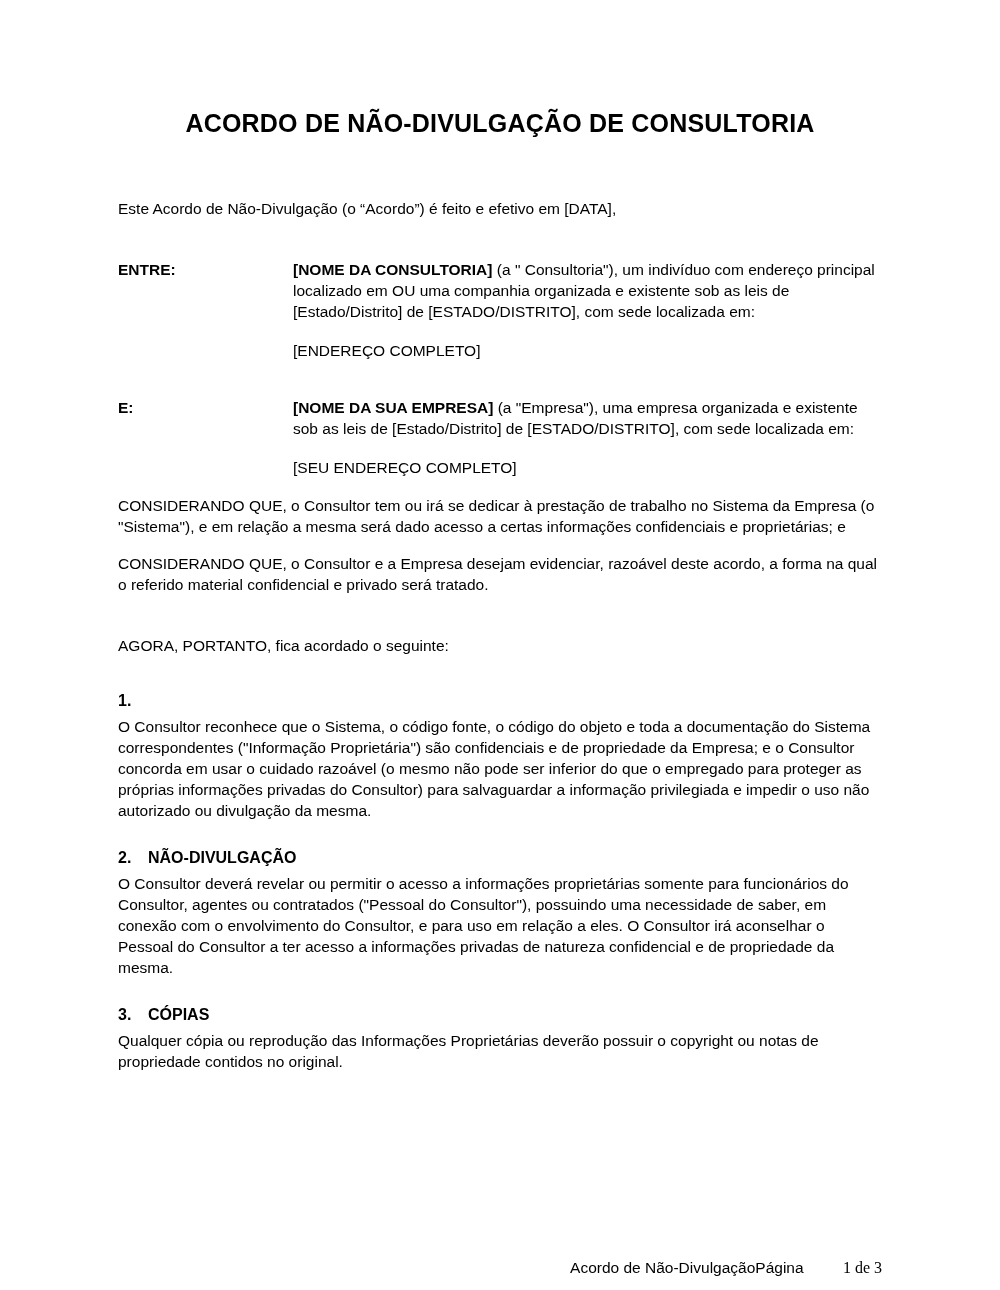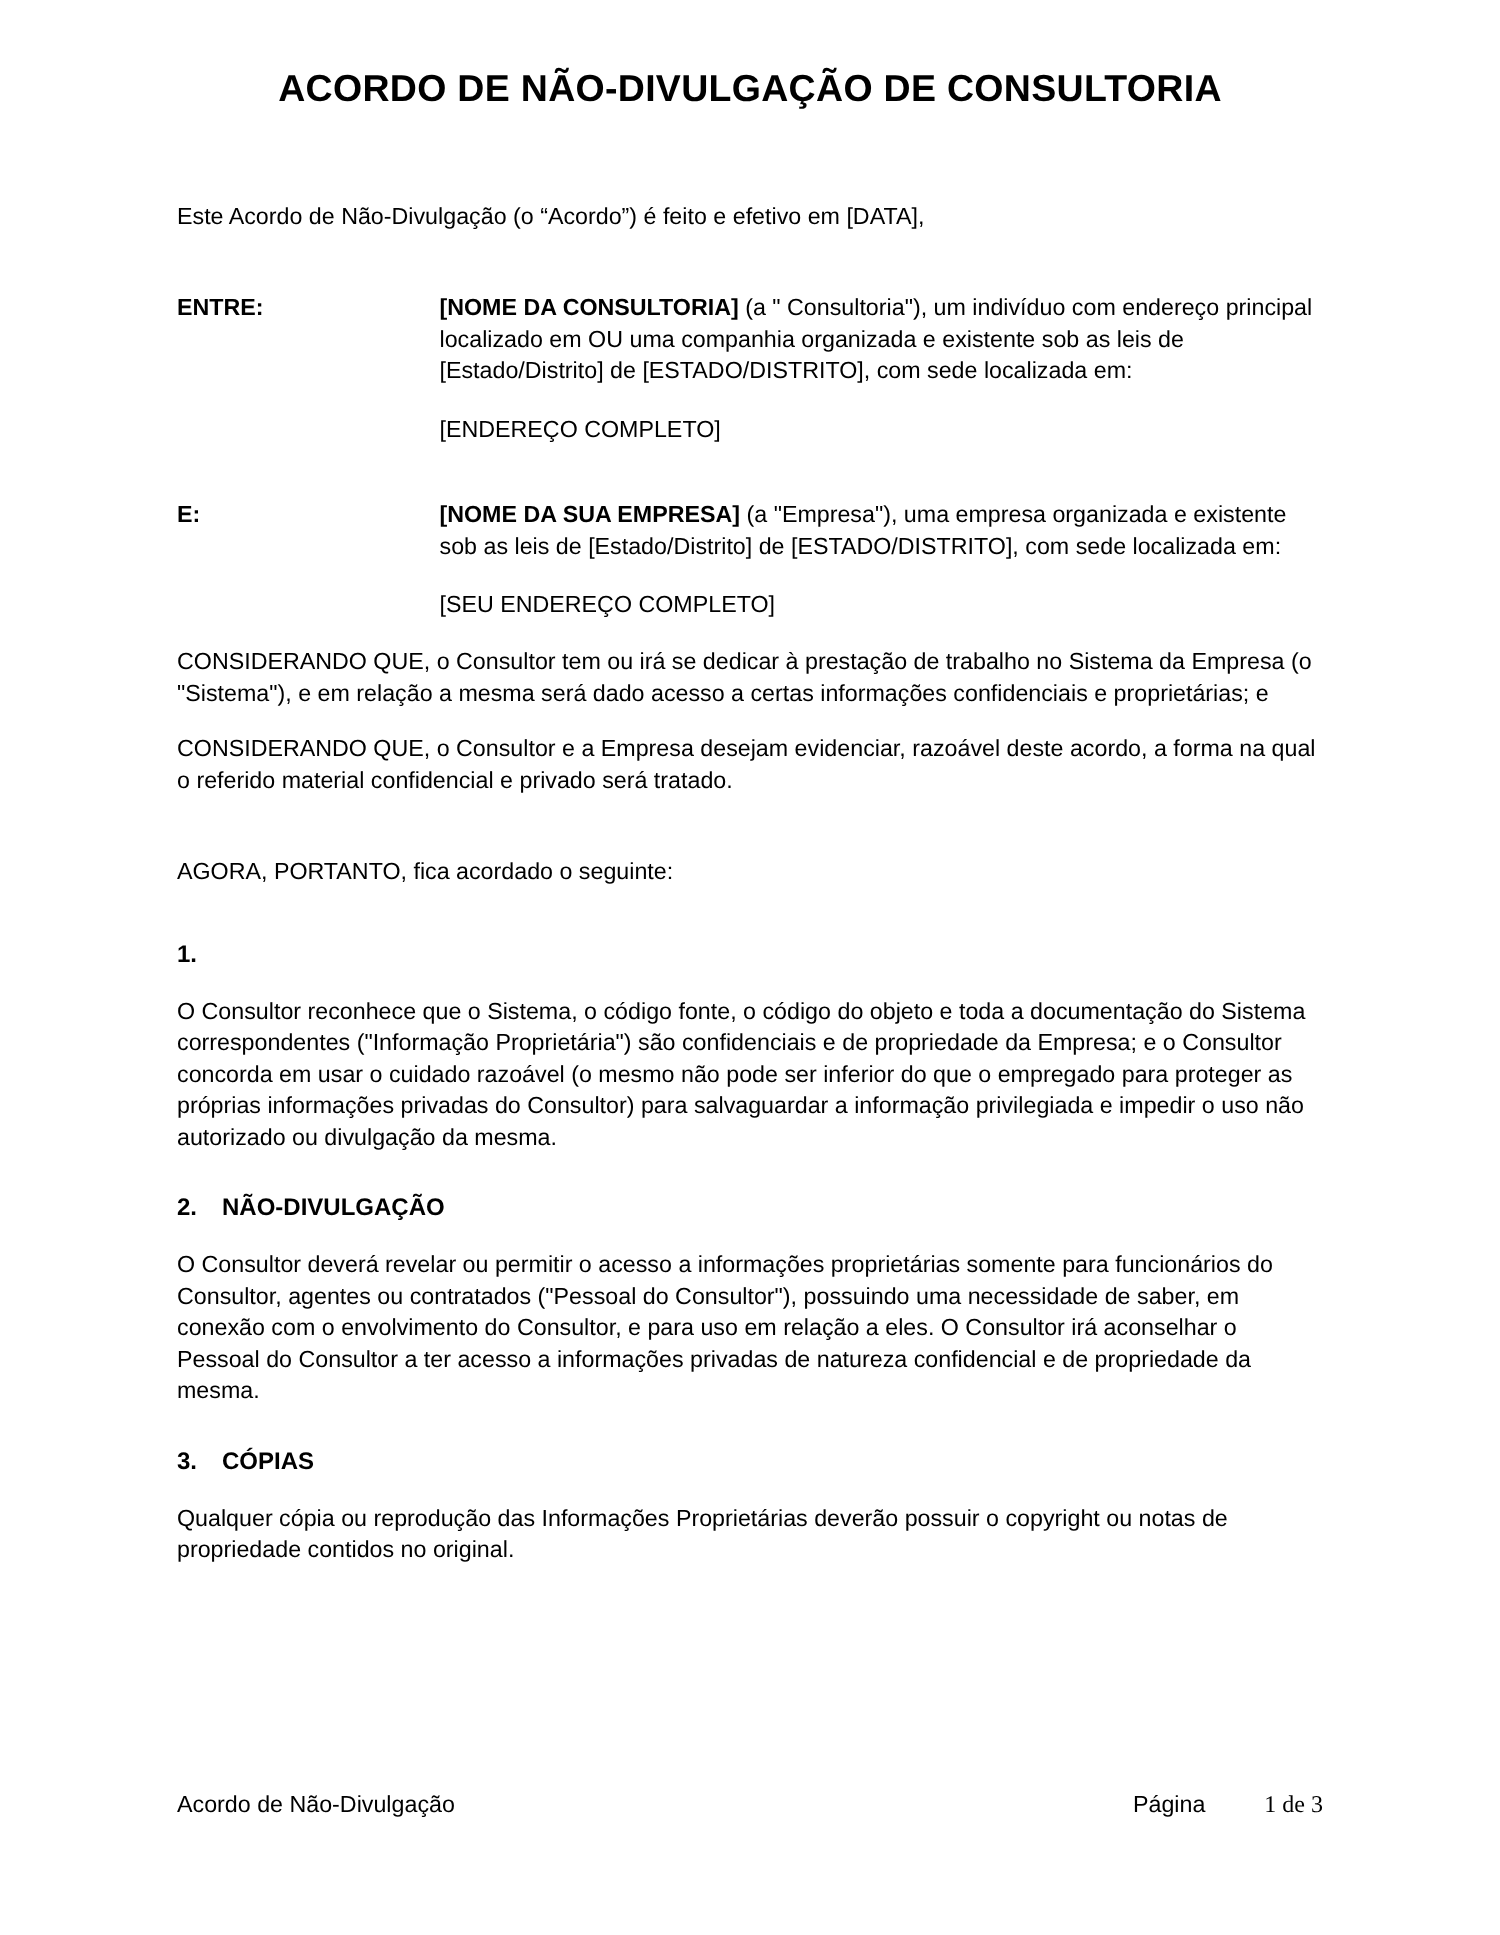--- a/index.html
+++ b/index.html
@@ -7,21 +7,21 @@
     position: relative;
     width: 1000px;
     height: 1290px;
     margin: 0 auto;
     background: #ffffff;
     color: #000000;
     font-family: "Liberation Sans", sans-serif;
     font-size: 15.5px;
     line-height: 21px;
     box-sizing: border-box;
-    padding: 42px 118px 0 118px;
+    padding: 106px 118px 0 118px;
     overflow: hidden;
   }
   .doc-title {
     text-align: center;
     font-weight: bold;
     font-size: 25px;
     line-height: 34px;
     letter-spacing: 0.2px;
   }
   .intro { margin-top: 58px; }
@@ -40,29 +40,29 @@
   .recital-2 { margin-top: 16px; }
   .now-therefore { margin-top: 40px; }
   .section-heading {
     display: flex;
     font-weight: bold;
     font-size: 16px;
     line-height: 22px;
   }
   .section-heading .num { width: 30px; flex: 0 0 30px; }
   .sh-1 { margin-top: 34px; }
-  .section-body { margin-top: 16px; }
+  .section-body { margin-top: 4px; }
   .sh-2, .sh-3 { margin-top: 26px; }
   .footer {
     position: absolute;
     left: 118px;
     right: 118px;
-    top: 1193px;
+    top: 1257px;
     display: flex;
-    justify-content: space-between;
+    justify-content: flex-end;
     align-items: baseline;
   }
   .footer-right { text-align: right; }
   .page-number-serif {
     font-family: "Liberation Serif", serif;
     font-size: 16px;
     margin-left: 35px;
   }
 </style>
 </head>

